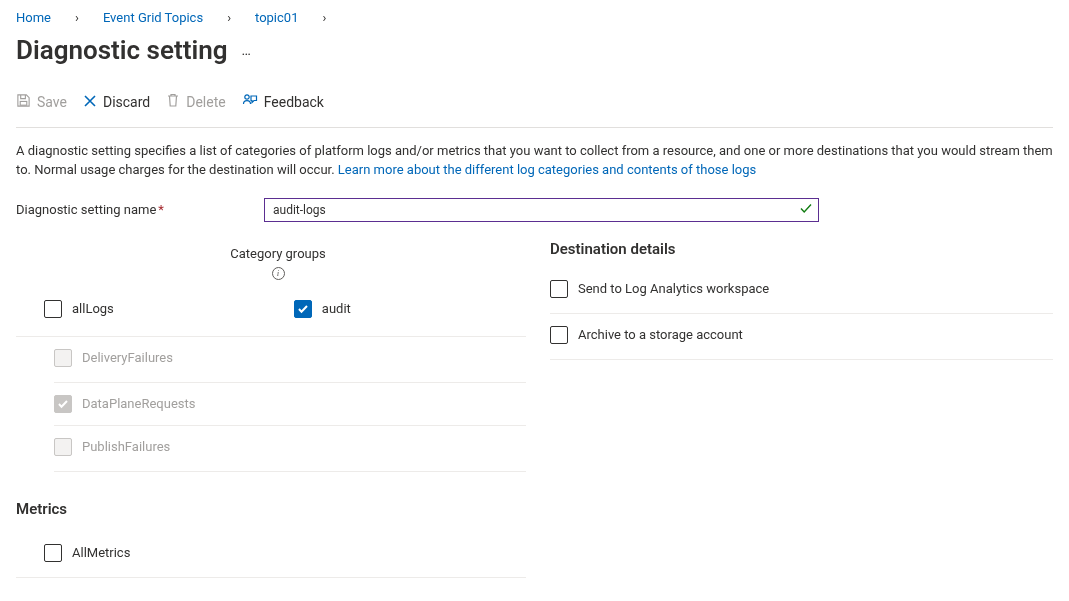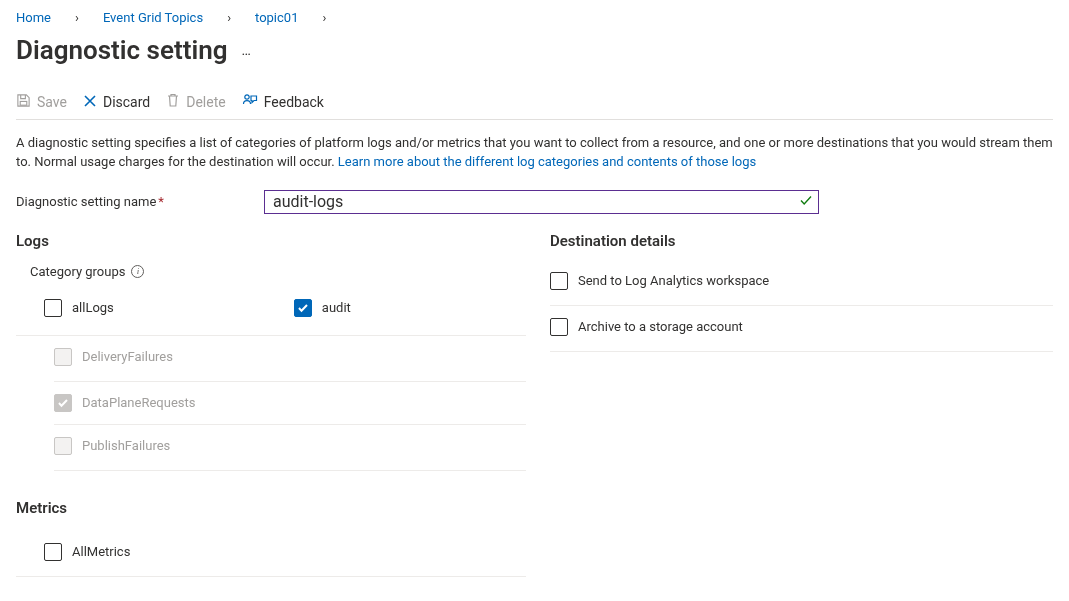--- a/index.html
+++ b/index.html
@@ -15,36 +15,36 @@
   
   .breadcrumb { font-size: 13px; display: flex; align-items: flex-start; gap: 20px; flex-wrap: wrap; }
   .breadcrumb .sep { color: #323130; padding: 0 4px; }
 
   
   .title-row { display: flex; align-items: center; gap: 14px; margin-top: 10px; }
   h1 { font-size: 26px; font-weight: 600; color: #323130; }
   .more-dots { color: #323130; letter-spacing: 1px; font-size: 14px; }
 
   
-  .toolbar { display: flex; align-items: center; gap: 16px; margin-top: 28px; border-bottom: 1px solid #e1dfdd; padding-bottom: 8px; }
+  .toolbar { display: flex; align-items: center; gap: 16px; margin-top: 28px; border-bottom: 1px solid #e1dfdd; padding-bottom: 16px; }
   .t-btn { display: inline-flex; align-items: center; gap: 6px; cursor: pointer; font-size: 14px; }
   .t-btn.disabled { color: #a19f9d; cursor: default; }
   .icon { display: inline-block; }
 
   
   .desc { margin-top: 14px; font-size: 13px; line-height: 1.45; max-width: 1040px; }
 
   
   .name-row { display: flex; align-items: center; margin-top: 18px; }
   .name-row label { width: 248px; font-size: 13px; }
   .req-star { color: #a4262c; margin-left: 2px; }
   .name-input-wrap { position: relative; width: 555px; }
   .name-input {
     width: 100%; height: 24px; border: 1px solid #5b2e91;
-    padding: 2px 28px 2px 8px; font-size: 16px; color: #323130;
+    padding: 2px 28px 2px 8px; font-size: 12px; color: #323130;
     font-family: inherit; outline: none;
   }
   .valid-check { position: absolute; right: 6px; top: 50%; transform: translateY(-50%); color: #107c10; }
 
   
   .cols { display: flex; margin-top: 18px; gap: 24px; }
   .col-left { width: 510px; }
   .col-right { flex: 1; }
 
   h2.sect { font-size: 15px; font-weight: 600; margin-bottom: 14px; }
@@ -147,23 +147,22 @@
       <svg width="14" height="14" viewBox="0 0 14 14">
           <path d="M2 7l3.2 3.5L12 3" stroke="#107c10" stroke-width="1.4" fill="none"></path>
         </svg>
     </span>
   </div>
 </div>
 
 <div class="cols">
 
   <div class="col-left">
-    <h2 class="sect">Logs</h2>
-
-    <h3 class="sub" style="padding-left:14px;">
+
+    <h3 class="sub" style="padding-left:14px;flex-direction:column;">
       <span>Category groups</span>
       <span class="info-circle">i</span>
     </h3>
 
     <div class="cg-row">
       <label class="cbx">
         <span class="box"></span>
         <span>allLogs</span>
       </label>
       <label class="cbx checked">

